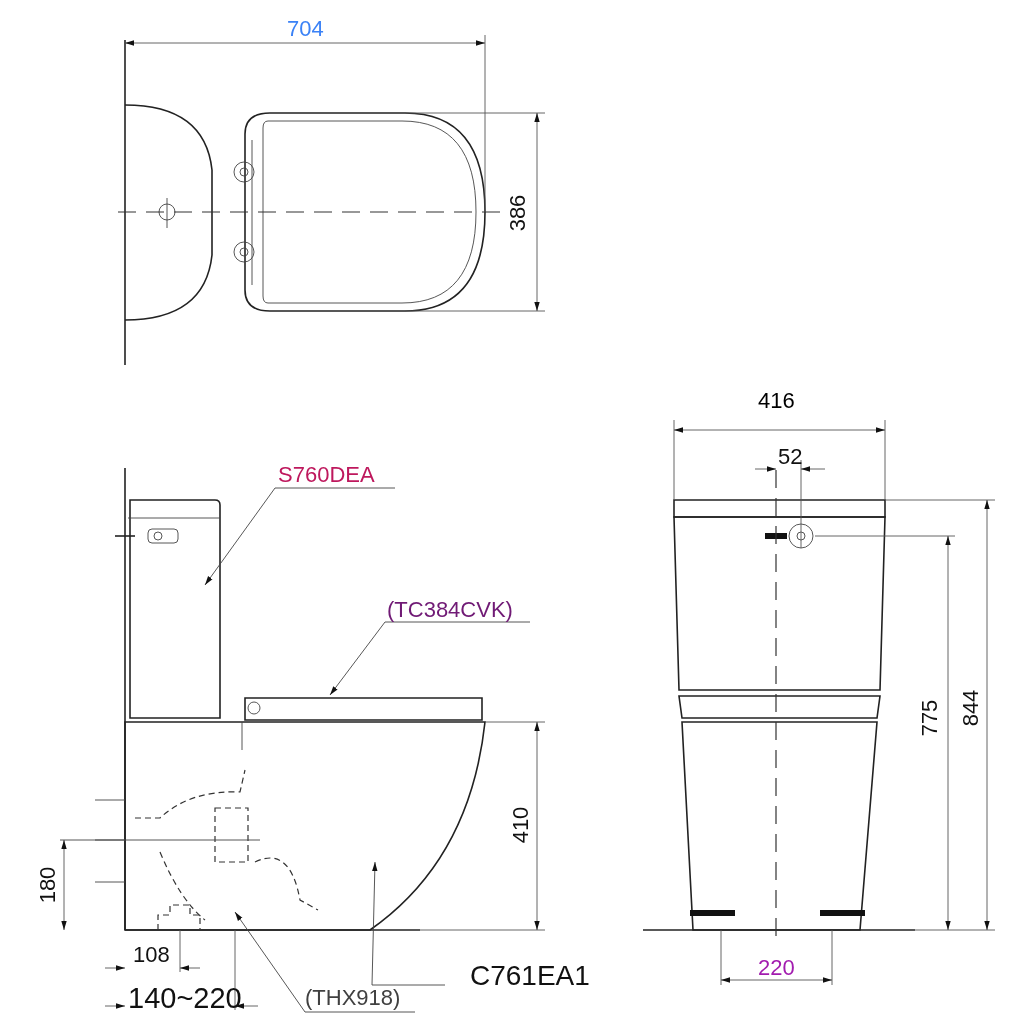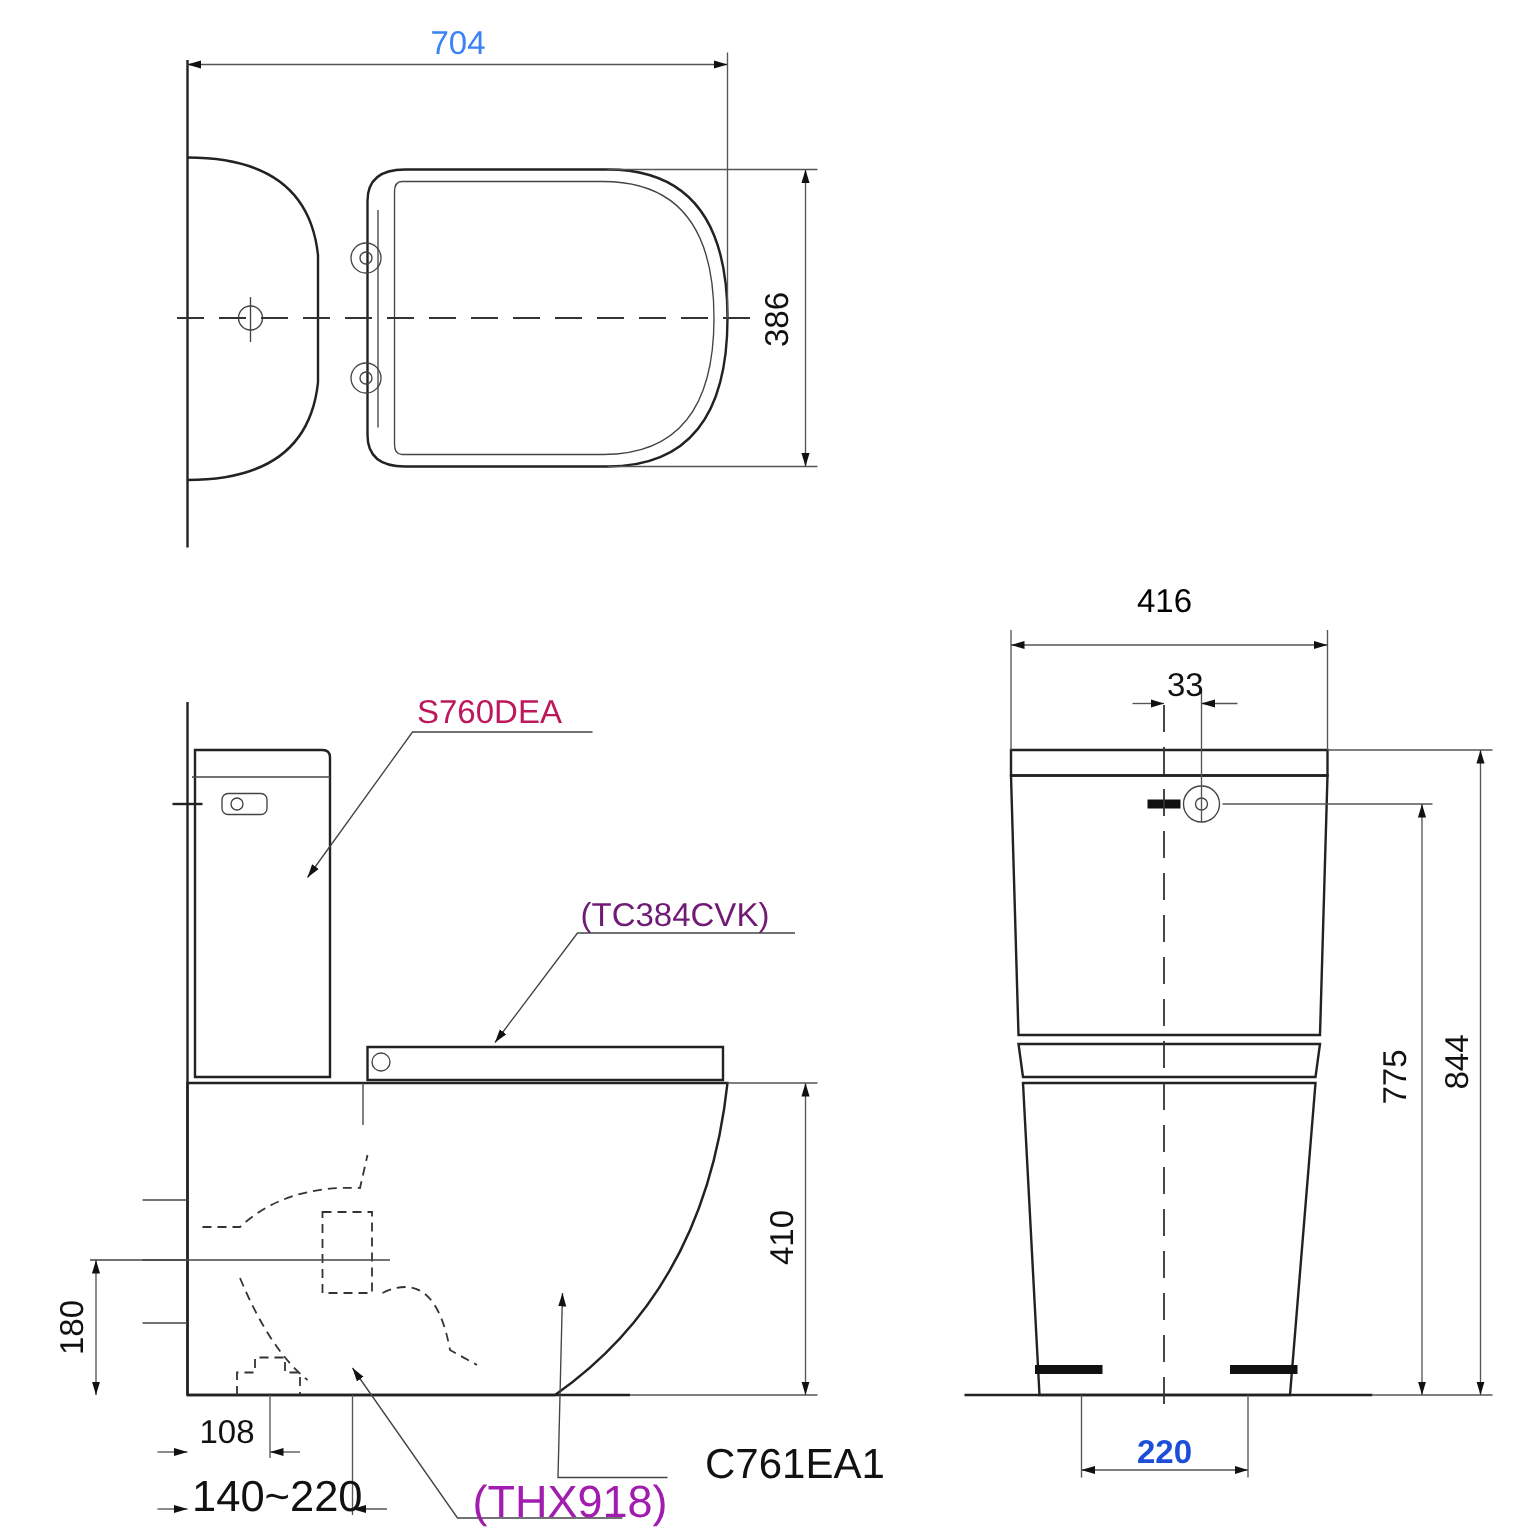--- a/index.html
+++ b/index.html
@@ -131,24 +131,24 @@
     <line class="dim" x1="721" y1="980" x2="832" y2="980" marker-start="url(#ar)" marker-end="url(#ar)"></line>
   </g>
 </svg>
 
 <div style="position:absolute;left:287px;top:16px;font-size:22px;color:#3b82f6;">704</div>
 <div style="position:absolute;left:500px;top:200px;font-size:22px;color:#111;transform:rotate(-90deg);">386</div>
 
 <div style="position:absolute;left:278px;top:462px;font-size:22px;color:#be185d;">S760DEA</div>
 <div style="position:absolute;left:387px;top:597px;font-size:22px;color:#701a75;">(TC384CVK)</div>
 <div style="position:absolute;left:470px;top:960px;font-size:28px;color:#111;">C761EA1</div>
-<div style="position:absolute;left:315px;top:985px;font-size:30px;color:#a21caf;">(THX918)</div>
+<div style="position:absolute;left:305px;top:985px;font-size:22px;color:#404040;">(THX918)</div>
 
 <div style="position:absolute;left:503px;top:812px;font-size:22px;color:#111;transform:rotate(-90deg);">410</div>
 <div style="position:absolute;left:30px;top:872px;font-size:22px;color:#111;transform:rotate(-90deg);">180</div>
 <div style="position:absolute;left:133px;top:942px;font-size:22px;color:#111;text-align:right;">108</div>
 <div style="position:absolute;left:128px;top:982px;font-size:29px;color:#111;">140~220</div>
 
 <div style="position:absolute;left:758px;top:388px;font-size:22px;color:#000000;">416</div>
-<div style="position:absolute;left:778px;top:444px;font-size:22px;color:#111;">33</div>
+<div style="position:absolute;left:778px;top:444px;font-size:22px;color:#111;">52</div>
 <div style="position:absolute;left:912px;top:705px;font-size:22px;color:#111;transform:rotate(-90deg);">775</div>
 <div style="position:absolute;left:953px;top:695px;font-size:22px;color:#111;transform:rotate(-90deg);">844</div>
-<div style="position:absolute;left:758px;top:955px;font-size:22px;color:#1d4ed8;font-weight:bold;">220</div>
+<div style="position:absolute;left:758px;top:955px;font-size:22px;color:#a21caf;">220</div>
 
 </body></html>

